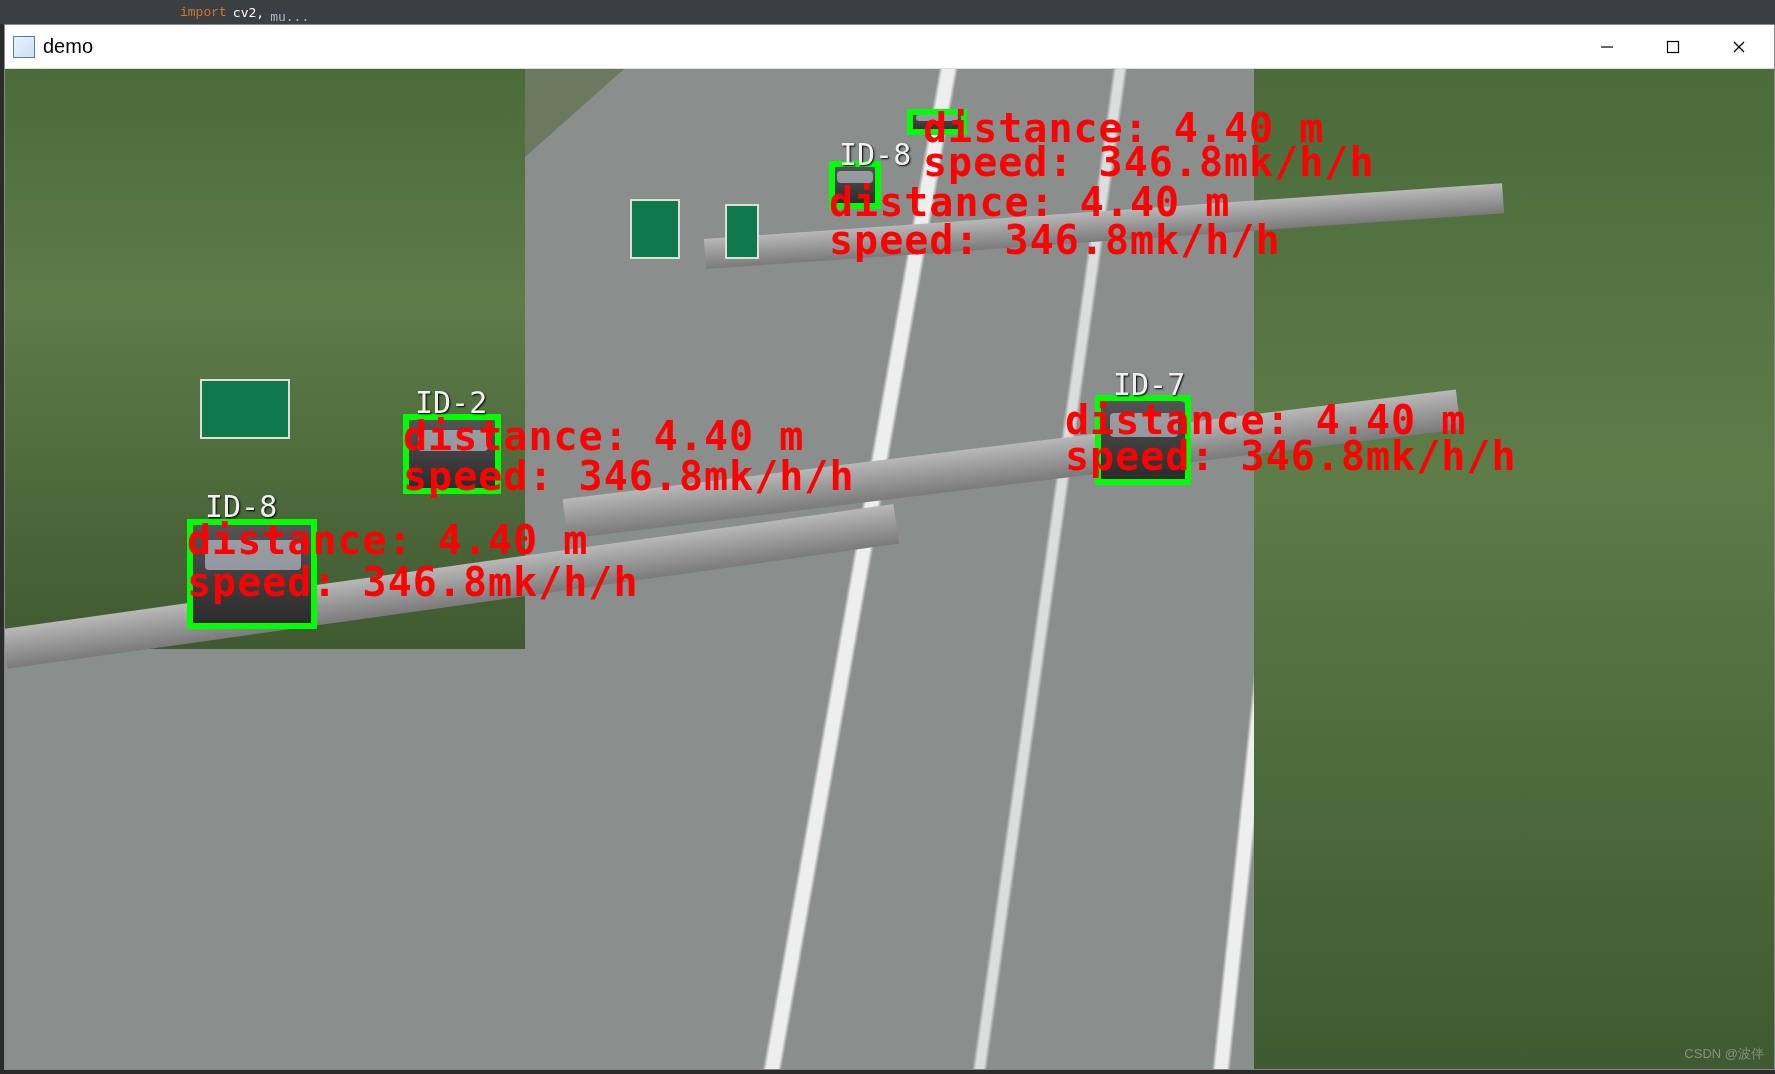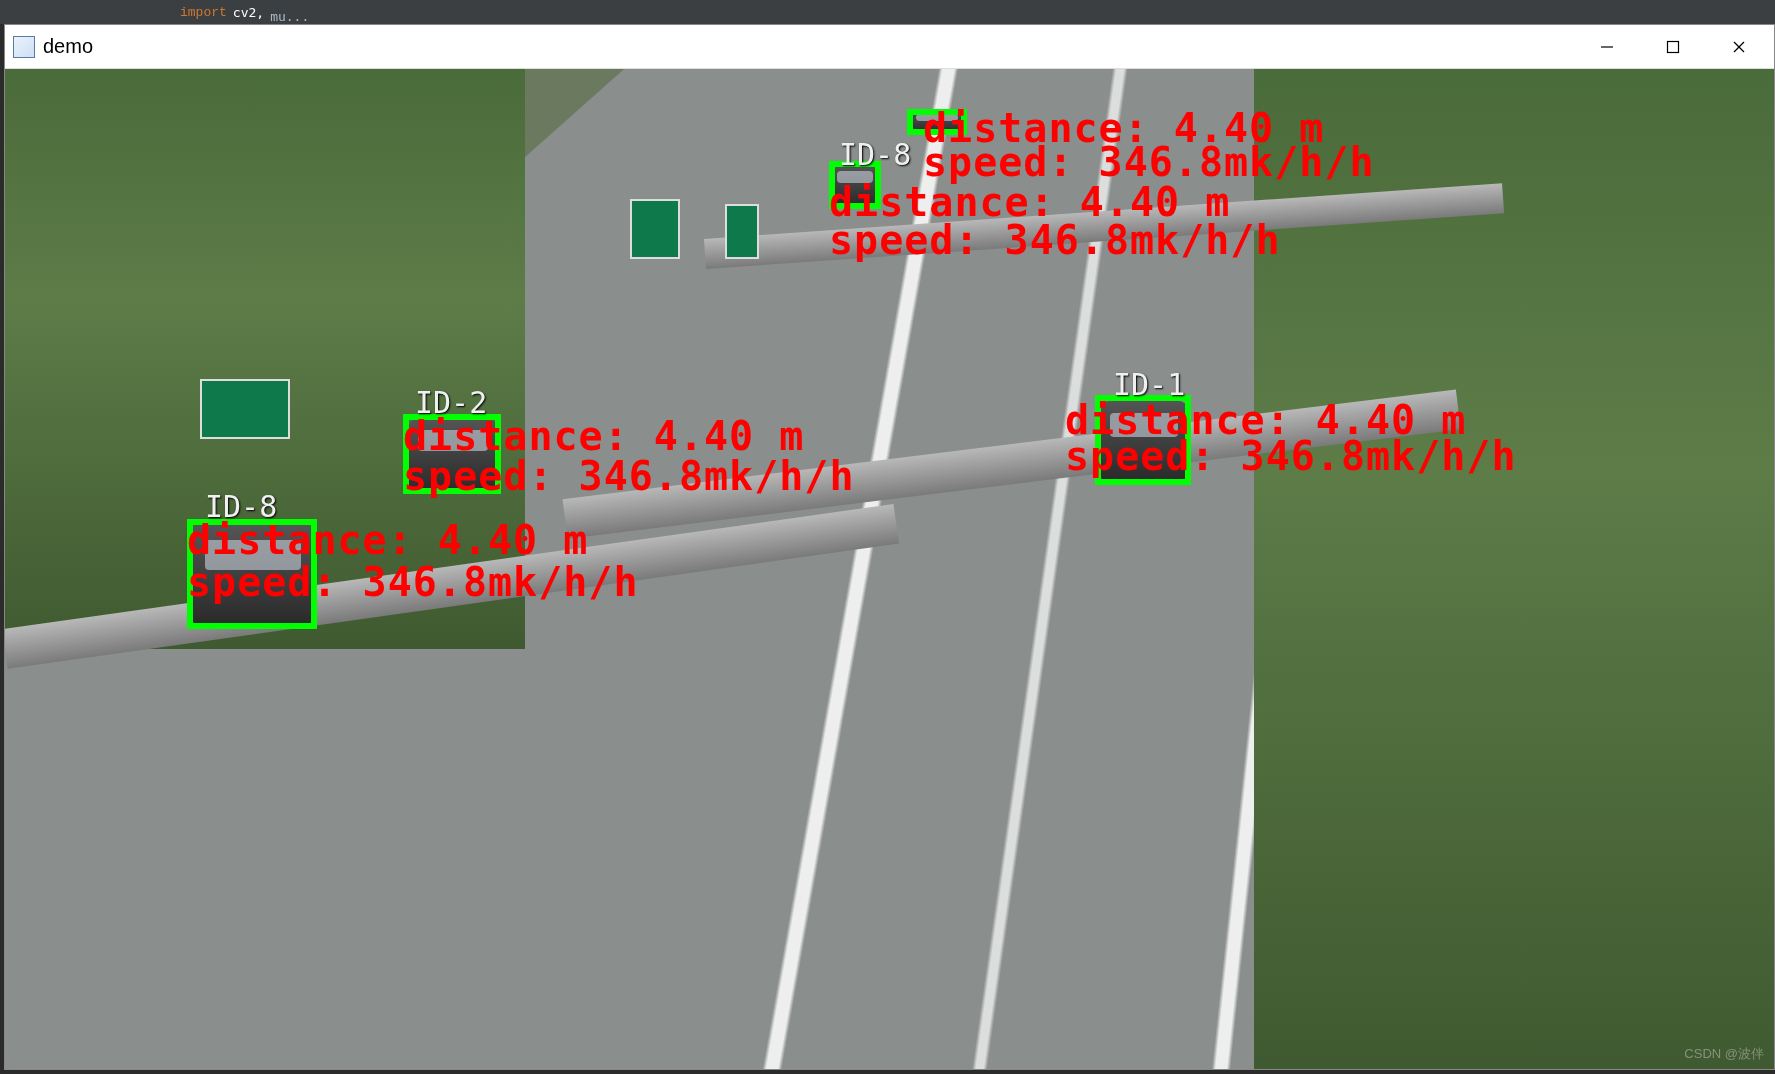--- a/index.html
+++ b/index.html
@@ -225,20 +225,20 @@
         <div class="det-box" style="left: 824px; top: 92px; width: 52px; height: 48px;"></div>
         <div class="id-label" style="left: 834px; top: 68px;">ID-8</div>
         <div class="red-text" style="left: 824px; top: 110px;">distance: 4.40 m</div>
         <div class="red-text" style="left: 824px; top: 148px;">speed: 346.8mk/h/h</div>
         <div class="car" style="left: 906px; top: 42px; width: 52px; height: 22px;"></div>
         <div class="det-box" style="left: 902px; top: 40px; width: 60px; height: 26px;"></div>
         <div class="red-text" style="left: 918px; top: 36px;">distance: 4.40 m</div>
         <div class="red-text" style="left: 918px; top: 70px;">speed: 346.8mk/h/h</div>
         <div class="car" style="left: 1096px; top: 332px; width: 86px; height: 80px;"></div>
         <div class="det-box" style="left: 1090px; top: 326px; width: 96px; height: 90px;"></div>
-        <div class="id-label" style="left: 1108px; top: 298px;">ID-1</div>
+        <div class="id-label" style="left: 1108px; top: 298px;">ID-7</div>
         <div class="red-text" style="left: 1060px; top: 328px;">distance: 4.40 m</div>
         <div class="red-text" style="left: 1060px; top: 364px;">speed: 346.8mk/h/h</div>
       </div>
 
     <div class="watermark">CSDN @波伴</div>
   </div>
 </div>
 
 </body></html>

